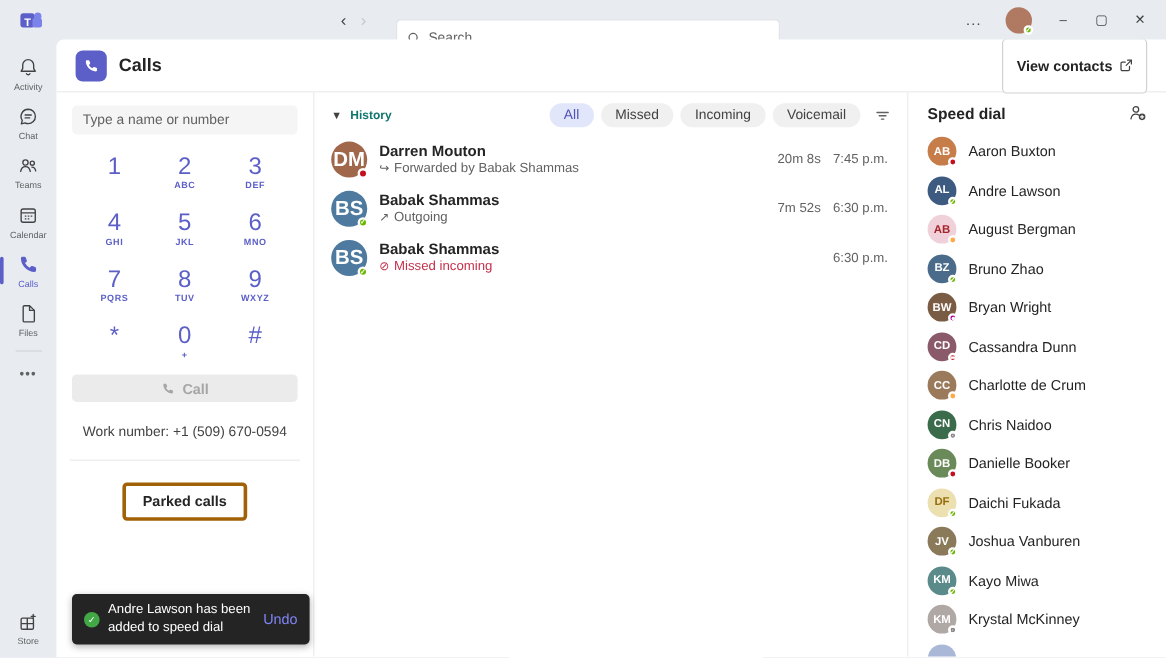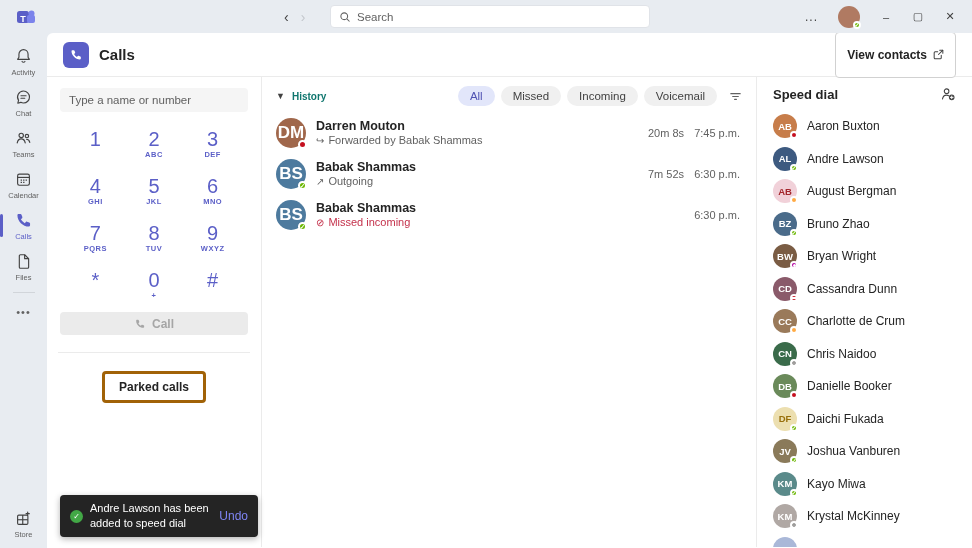--- a/index.html
+++ b/index.html
@@ -5,21 +5,21 @@
   * { margin:0; padding:0; box-sizing:border-box; }
   html,body { width:972px; height:548px; overflow:hidden; font-family:"Liberation Sans", sans-serif; background:#e8ecf1; }
   .stage { position:relative; width:972px; height:548px; }
 
   
   .topbar { position:absolute; top:0; left:0; width:972px; height:33px; background:#e8ecf1; display:flex; align-items:center; }
   .tb-logo { position:absolute; left:16px; top:7px; width:20px; height:20px; }
   .tb-nav { position:absolute; left:284px; top:0; height:33px; display:flex; align-items:center; gap:12px; font-size:14px; }
   .tb-back { color:#424242; cursor:pointer; }
   .tb-fwd { color:#c3c7cc; }
-  .tb-search { position:absolute; left:330px; top:5px; width:320px; height:23px; background:#fff; border:1px solid #e0e3e8; border-radius:4px; display:flex; align-items:center; padding:0 8px; gap:6px; }
+  .tb-search { position:absolute; left:330px; top:16px; width:320px; height:23px; background:#fff; border:1px solid #e0e3e8; border-radius:4px; display:flex; align-items:flex-end; padding:0 8px; gap:6px; }
   .tb-search svg { flex:0 0 auto; }
   .tb-search input { border:none; outline:none; width:100%; font-size:11.5px; color:#424242; font-family:inherit; background:transparent; }
   .tb-search input::placeholder { color:#616161; }
   .tb-right { position:absolute; right:8px; top:0; height:33px; display:flex; align-items:center; gap:4px; }
   .tb-more { font-size:12px; color:#424242; letter-spacing:1px; padding:0 8px; cursor:pointer; }
   .tb-avatar { position:relative; width:22px; height:22px; border-radius:50%; background:#b07a62; margin:0 8px; cursor:pointer; }
   .tb-avatar .badge { width:8px; height:8px; }
   .winbtn { width:28px; height:33px; display:flex; align-items:center; justify-content:center; font-size:11px; color:#424242; cursor:pointer; }
 
   
@@ -315,20 +315,21 @@
 
         </div>
         <button class="call-btn">
           <span>
             <svg width="12" height="12" viewBox="0 0 20 20" fill="#a6a6a6">
               <path d="M6.8 3.1c.5 0 .9.3 1.1.8l.9 2.5c.1.4 0 .9-.3 1.1l-1.3 1.2a10.4 10.4 0 0 0 4.1 4.1l1.2-1.3c.3-.3.7-.4 1.1-.3l2.5.9c.5.2.8.6.8 1.1v1.9c0 .7-.6 1.3-1.3 1.3C9.3 16.4 3.6 10.7 3.6 4.4c0-.7.6-1.3 1.3-1.3h1.9z"></path>
             </svg>
           </span>
           <span>Call</span>
         </button>
+        <div class="work-number">Work number: +1 (509) 670-0594</div>
         <div class="dial-divider"></div>
         <div class="parked-wrap">
           <button class="parked-btn">Parked calls</button>
         </div>
       </div>
 
       <div class="col-history">
         <div class="hist-header">
           <span class="hist-caret">▼</span>
           <span class="hist-title">History</span>

